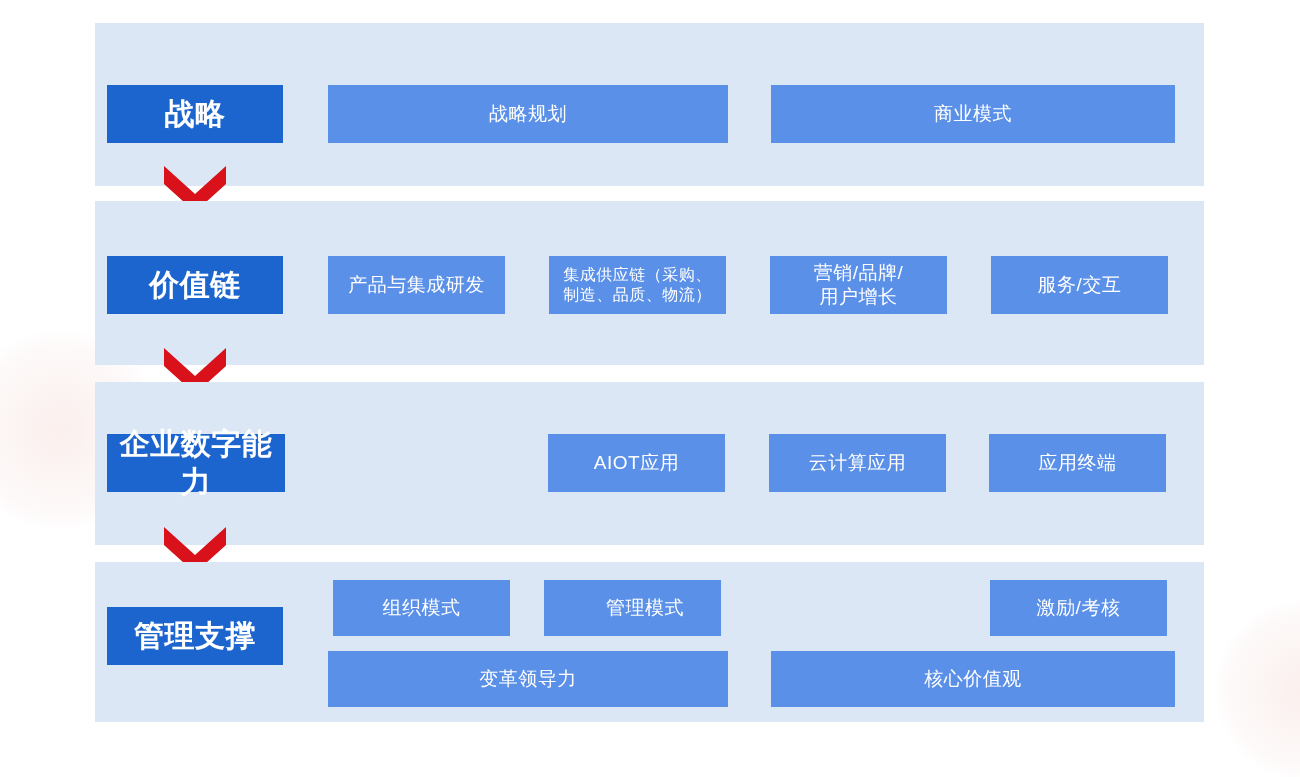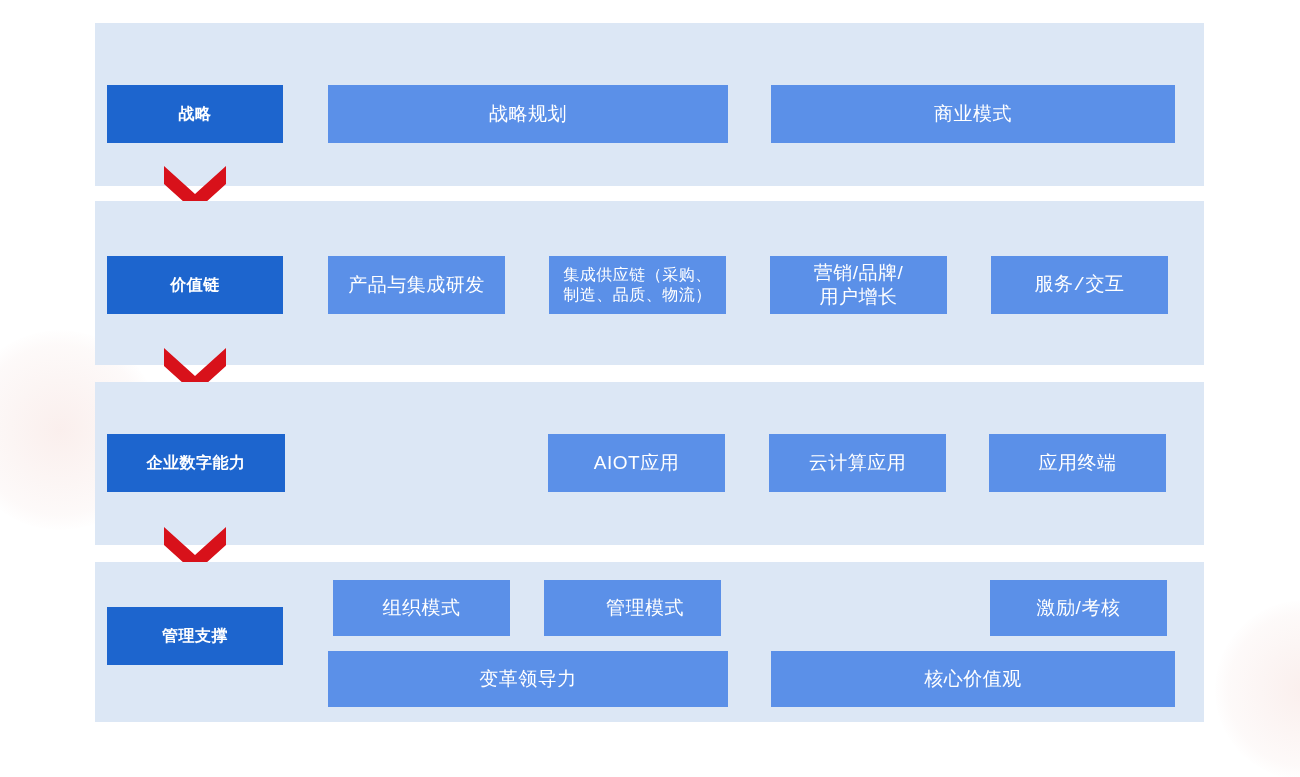--- a/index.html
+++ b/index.html
@@ -46,21 +46,21 @@
     justify-content: center;
     text-align: center;
     color: #ffffff;
     line-height: 1.28;
     letter-spacing: 0.5px;
     white-space: pre-line;
   }
   .box-dark {
     background: #1d65ce;
     font-weight: bold;
-    font-size: 16px;
+    font-size: 30px;
   }
   .box-light {
     background: #5b90e8;
     font-weight: normal;
     font-size: 19px;
   }
   .box-light.small { font-size: 16px; }
 
   
   .arrow {
@@ -97,21 +97,21 @@
   <div class="box box-dark" style="left:107px; top:256px; width:176px; height:58px;">价值链</div>
 
   <div class="box box-light" style="left:328px; top:256px; width:177px; height:58px;">产品与集成研发</div>
 
   <div class="box box-light small" style="left:549px; top:256px; width:177px; height:58px;">集成供应链（采购、
 制造、品质、物流）</div>
 
   <div class="box box-light" style="left:770px; top:256px; width:177px; height:58px;">营销/品牌/
 用户增长</div>
 
-  <div class="box box-light" style="left:991px; top:256px; width:177px; height:58px;font-family:Liberation Mono, monospace;">服务/交互</div>
+  <div class="box box-light" style="left:991px; top:256px; width:177px; height:58px;">服务/交互</div>
 
   <div class="arrow" style="left:164px; top:348px;">
     <svg viewBox="0 0 62 46" xmlns="http://www.w3.org/2000/svg" aria-hidden="true">
       <path d="M0 0 L0 18 L31 46 L62 18 L62 0 L31 28 Z" fill="#d8111a"></path>
     </svg>
   </div>
 
   <div class="band band-3"></div>
 
   <div class="box box-dark" style="left:107px; top:434px; width:178px; height:58px;">企业数字能力</div>

